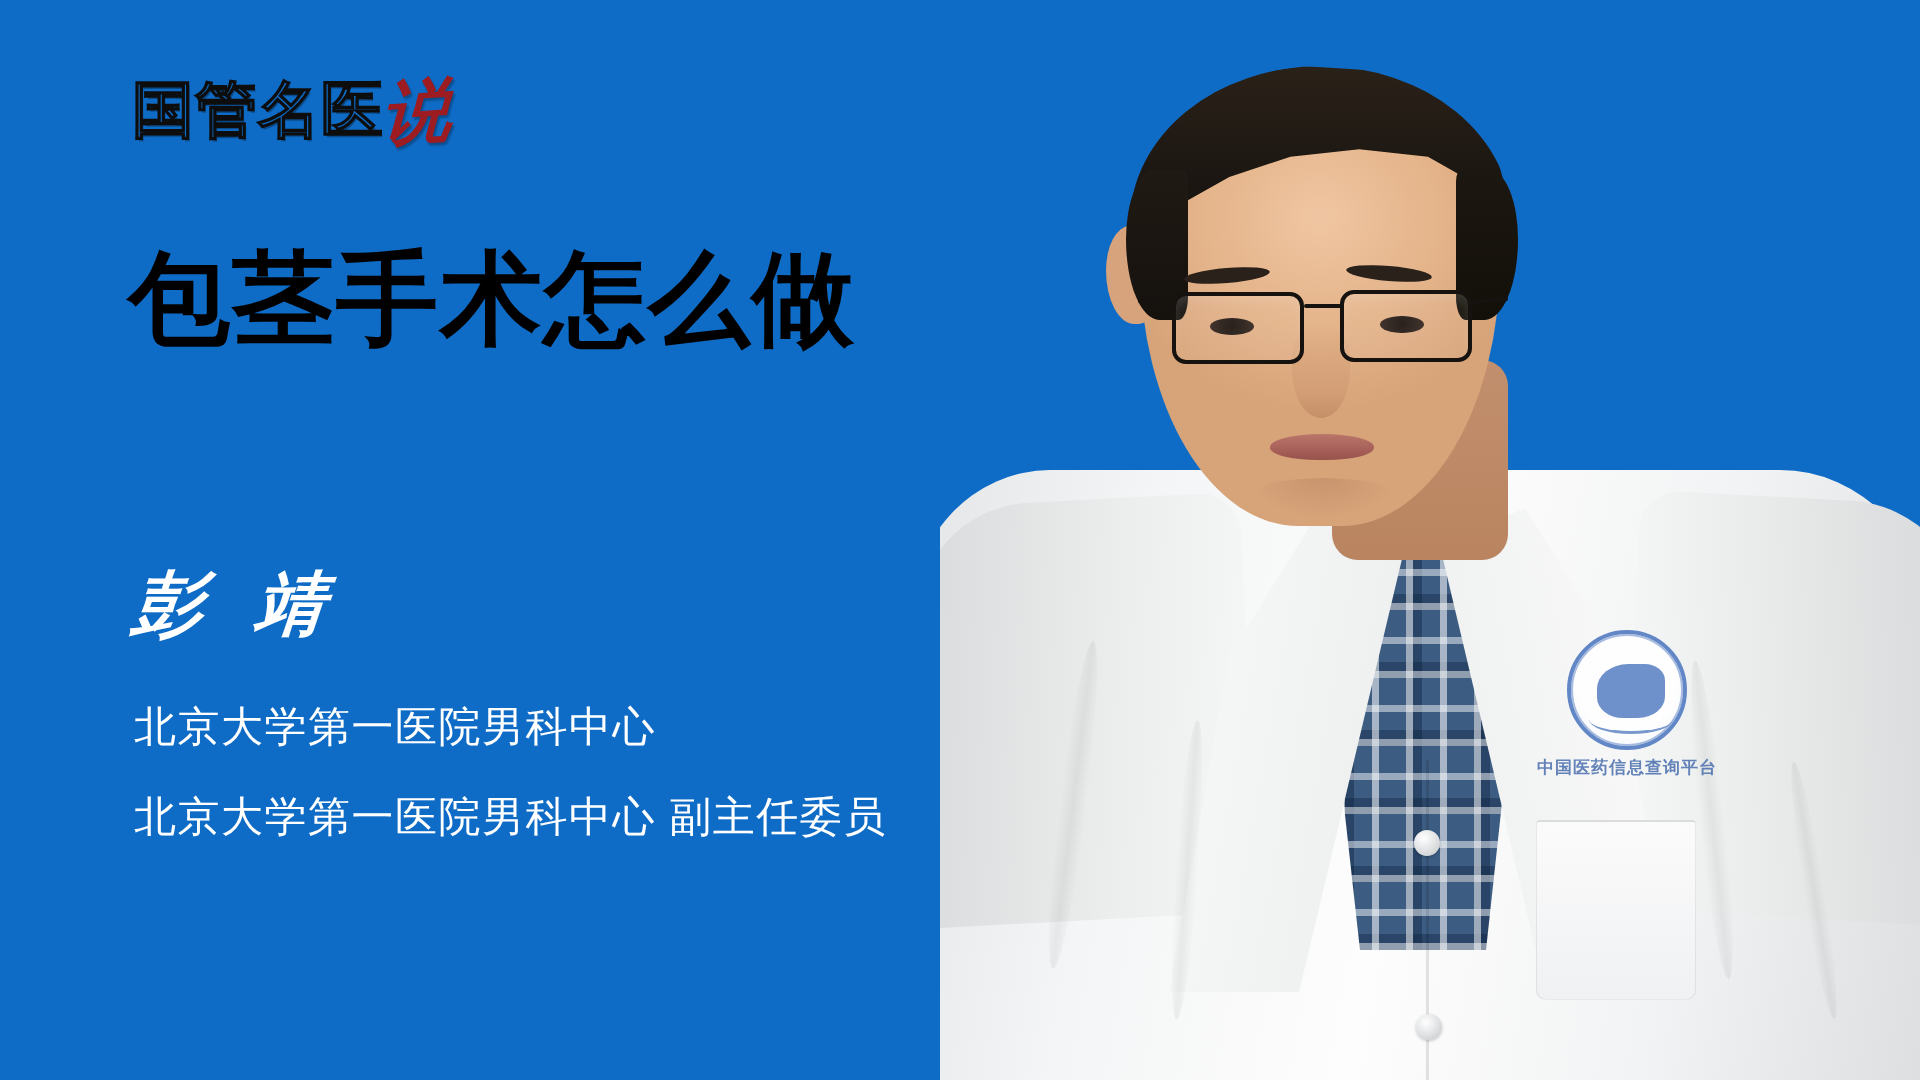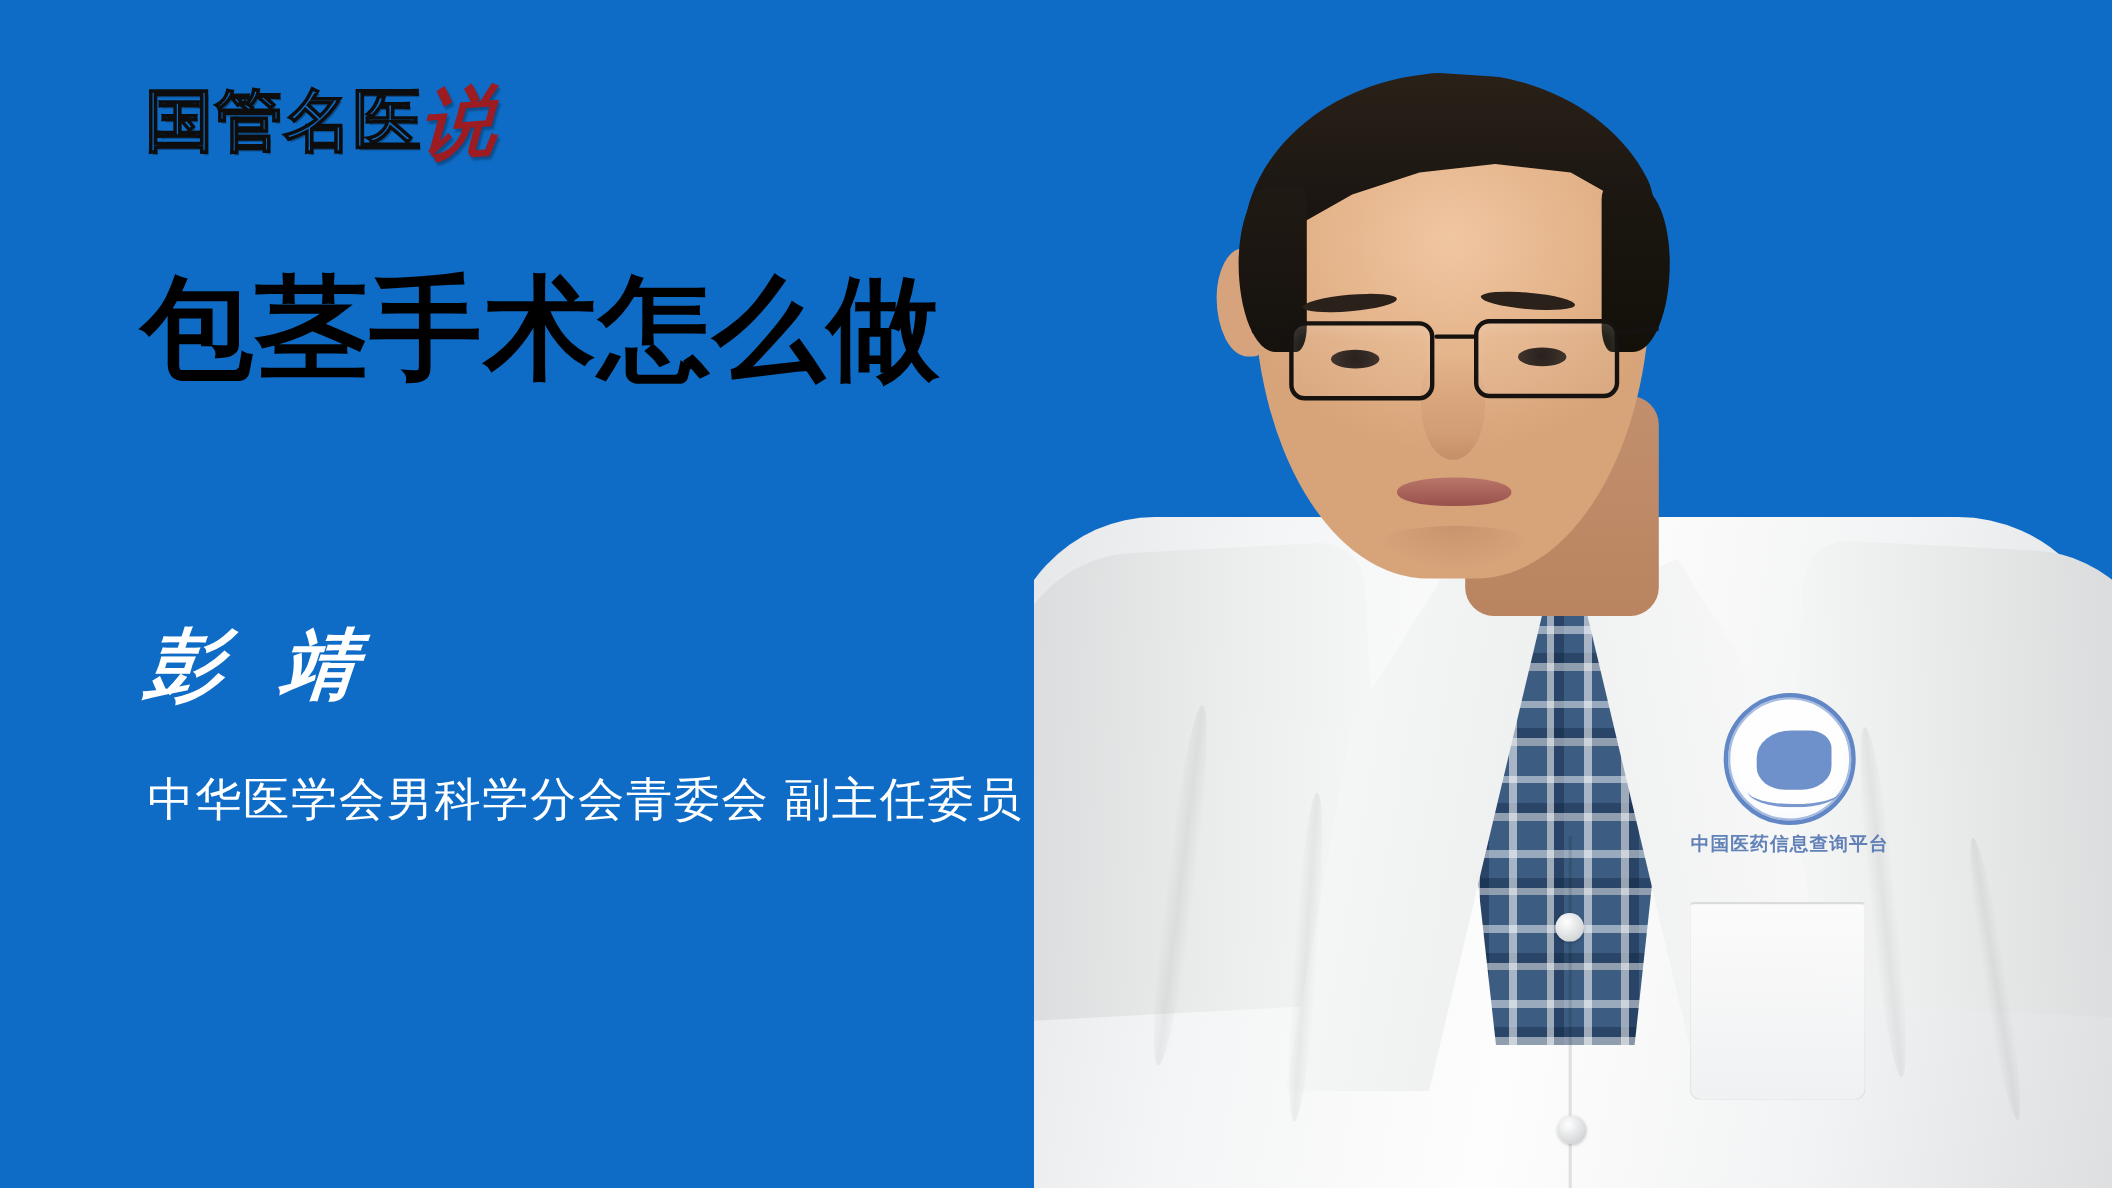--- a/index.html
+++ b/index.html
@@ -436,18 +436,19 @@
     <div id="brand-logo">
       <span class="brand-main">国管名医</span>
       <span class="brand-accent">说</span>
     </div>
 
     <h1 id="video-title">包茎手术怎么做</h1>
 
     <div id="doctor-name">彭  靖</div>
 
     <div id="credentials">
-      <div class="cred-line">中华医学会男科学分会青委会  副主任委员</div>
+      <div class="cred-line">北京大学第一医院男科中心</div>
+      <div class="cred-line">北京大学第一医院男科中心  副主任委员</div>
     </div>
 
   </div>
 
 </div>
 
 </body></html>

